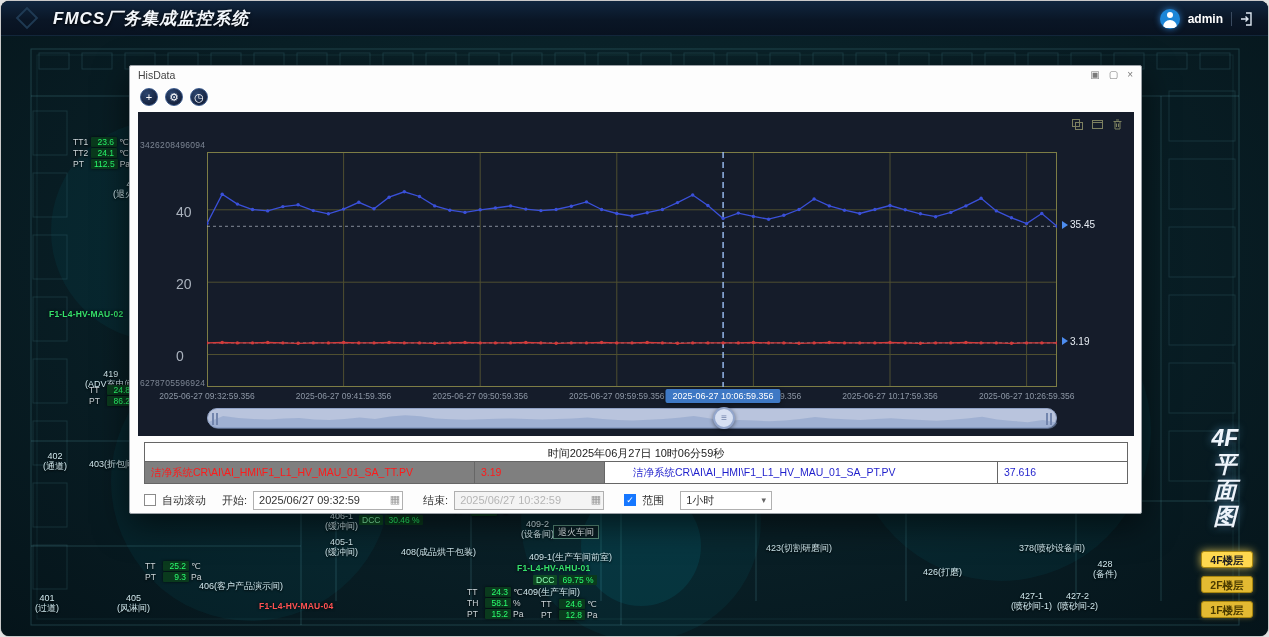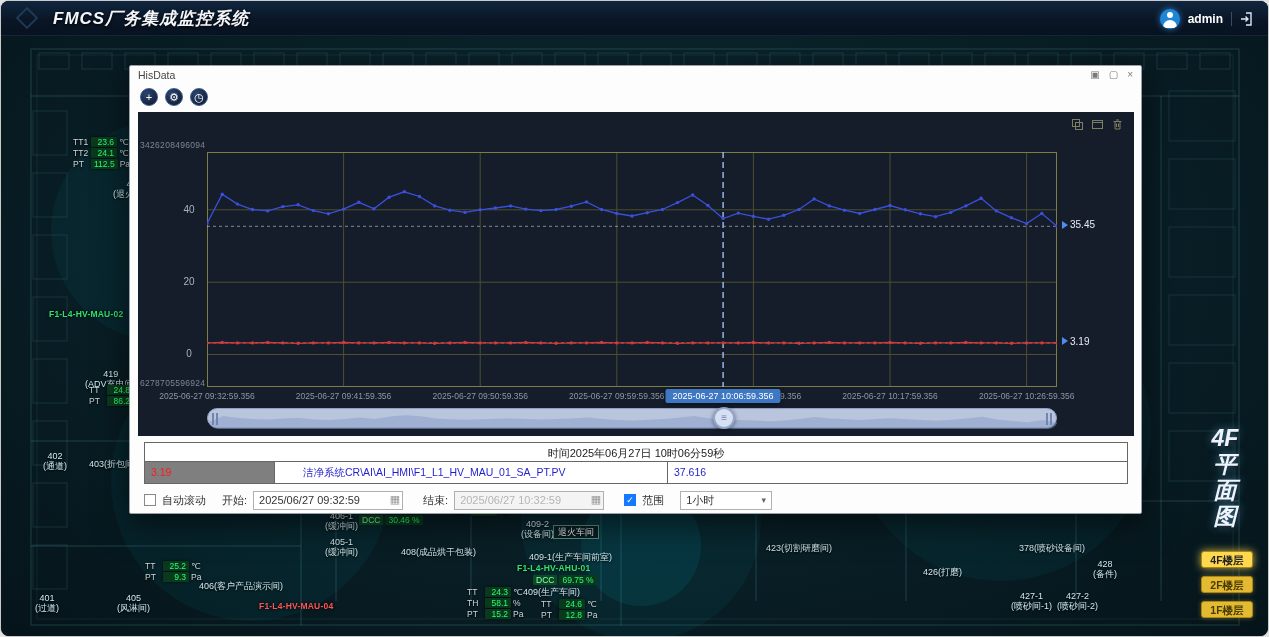--- a/index.html
+++ b/index.html
@@ -70,21 +70,21 @@
   .tb-btn { width:18px; height:18px; border-radius:50%; color:#fff; font-size:11px; text-align:center;
     line-height:17px; cursor:pointer; border:1px solid #3b5a8c;
     background:radial-gradient(circle at 35% 30%, #2c4670 0%, #16233f 70%); }
 
   .chart-panel { position:absolute; left:8px; top:46px; width:996px; height:324px; background:#151c2a; }
   .chart-corner-icons { position:absolute; right:10px; top:6px; display:flex; gap:7px; }
   .cci { width:13px; height:13px; cursor:pointer; }
   .axis-id { position:absolute; left:2px; font-size:8.5px; color:#7d8694; letter-spacing:.3px; }
   .axis-id.top { top:28px; } .axis-id.bottom { top:266px; }
   .plot { position:absolute; left:69px; top:40px; width:850px; height:235px; cursor:crosshair; }
-  #ylabels span { position:absolute; width:26px; text-align:center; font-size:10px; color:#aab2bd; }
+  #ylabels span { position:absolute; width:26px; text-align:left; font-size:14px; color:#aab2bd; }
   #xlabels span { position:absolute; top:279px; transform:translateX(-50%); font-size:8.5px;
     color:#8d97a5; white-space:nowrap; }
   .tooltip { position:absolute; top:277px; transform:translateX(-50%); background:#3e78c4; color:#fff;
     font-size:9px; padding:2px 7px; border-radius:2px; white-space:nowrap; z-index:5; cursor:ew-resize;
     box-shadow:0 1px 4px rgba(0,0,0,.5); }
   .rlabel { position:absolute; left:924px; display:flex; align-items:center; gap:2px;
     font-size:10px; color:#e8edf4; }
   .rlabel .arr { width:0; height:0; border-top:4px solid transparent; border-bottom:4px solid transparent;
     border-left:6px solid #4d8df0; }
   .slider { position:absolute; left:69px; top:296px; width:850px; height:20px; background:#b9c4dd;
@@ -544,20 +544,21 @@
           </svg>
         <div class="grip left"></div>
         <div class="grip right"></div>
         <div class="handle" id="slider-handle" style="left: 505.071px;">≡</div>
       </div>
     </div>
 
     <div class="m-table">
       <div class="t-header">时间2025年06月27日 10时06分59秒</div>
       <div class="t-row" id="table-row">
+          <div class="t-cell sel" style="width: 330px;">洁净系统CR\AI\AI_HMI\F1_L1_HV_MAU_01_SA_TT.PV</div>
           <div class="t-cell sel" style="width: 130px;">3.19</div>
           <div class="t-cell nor" style="width: 393px; padding-left: 28px;">洁净系统CR\AI\AI_HMI\F1_L1_HV_MAU_01_SA_PT.PV</div>
           <div class="t-cell nor" style="flex: 1 1 0%;">37.616</div>
         </div>
     </div>
 
     <div class="m-controls">
       <span class="cb" id="cb-auto"></span>
       <span class="lbl">自动滚动</span>
       <span class="lbl sp10">开始:</span>

